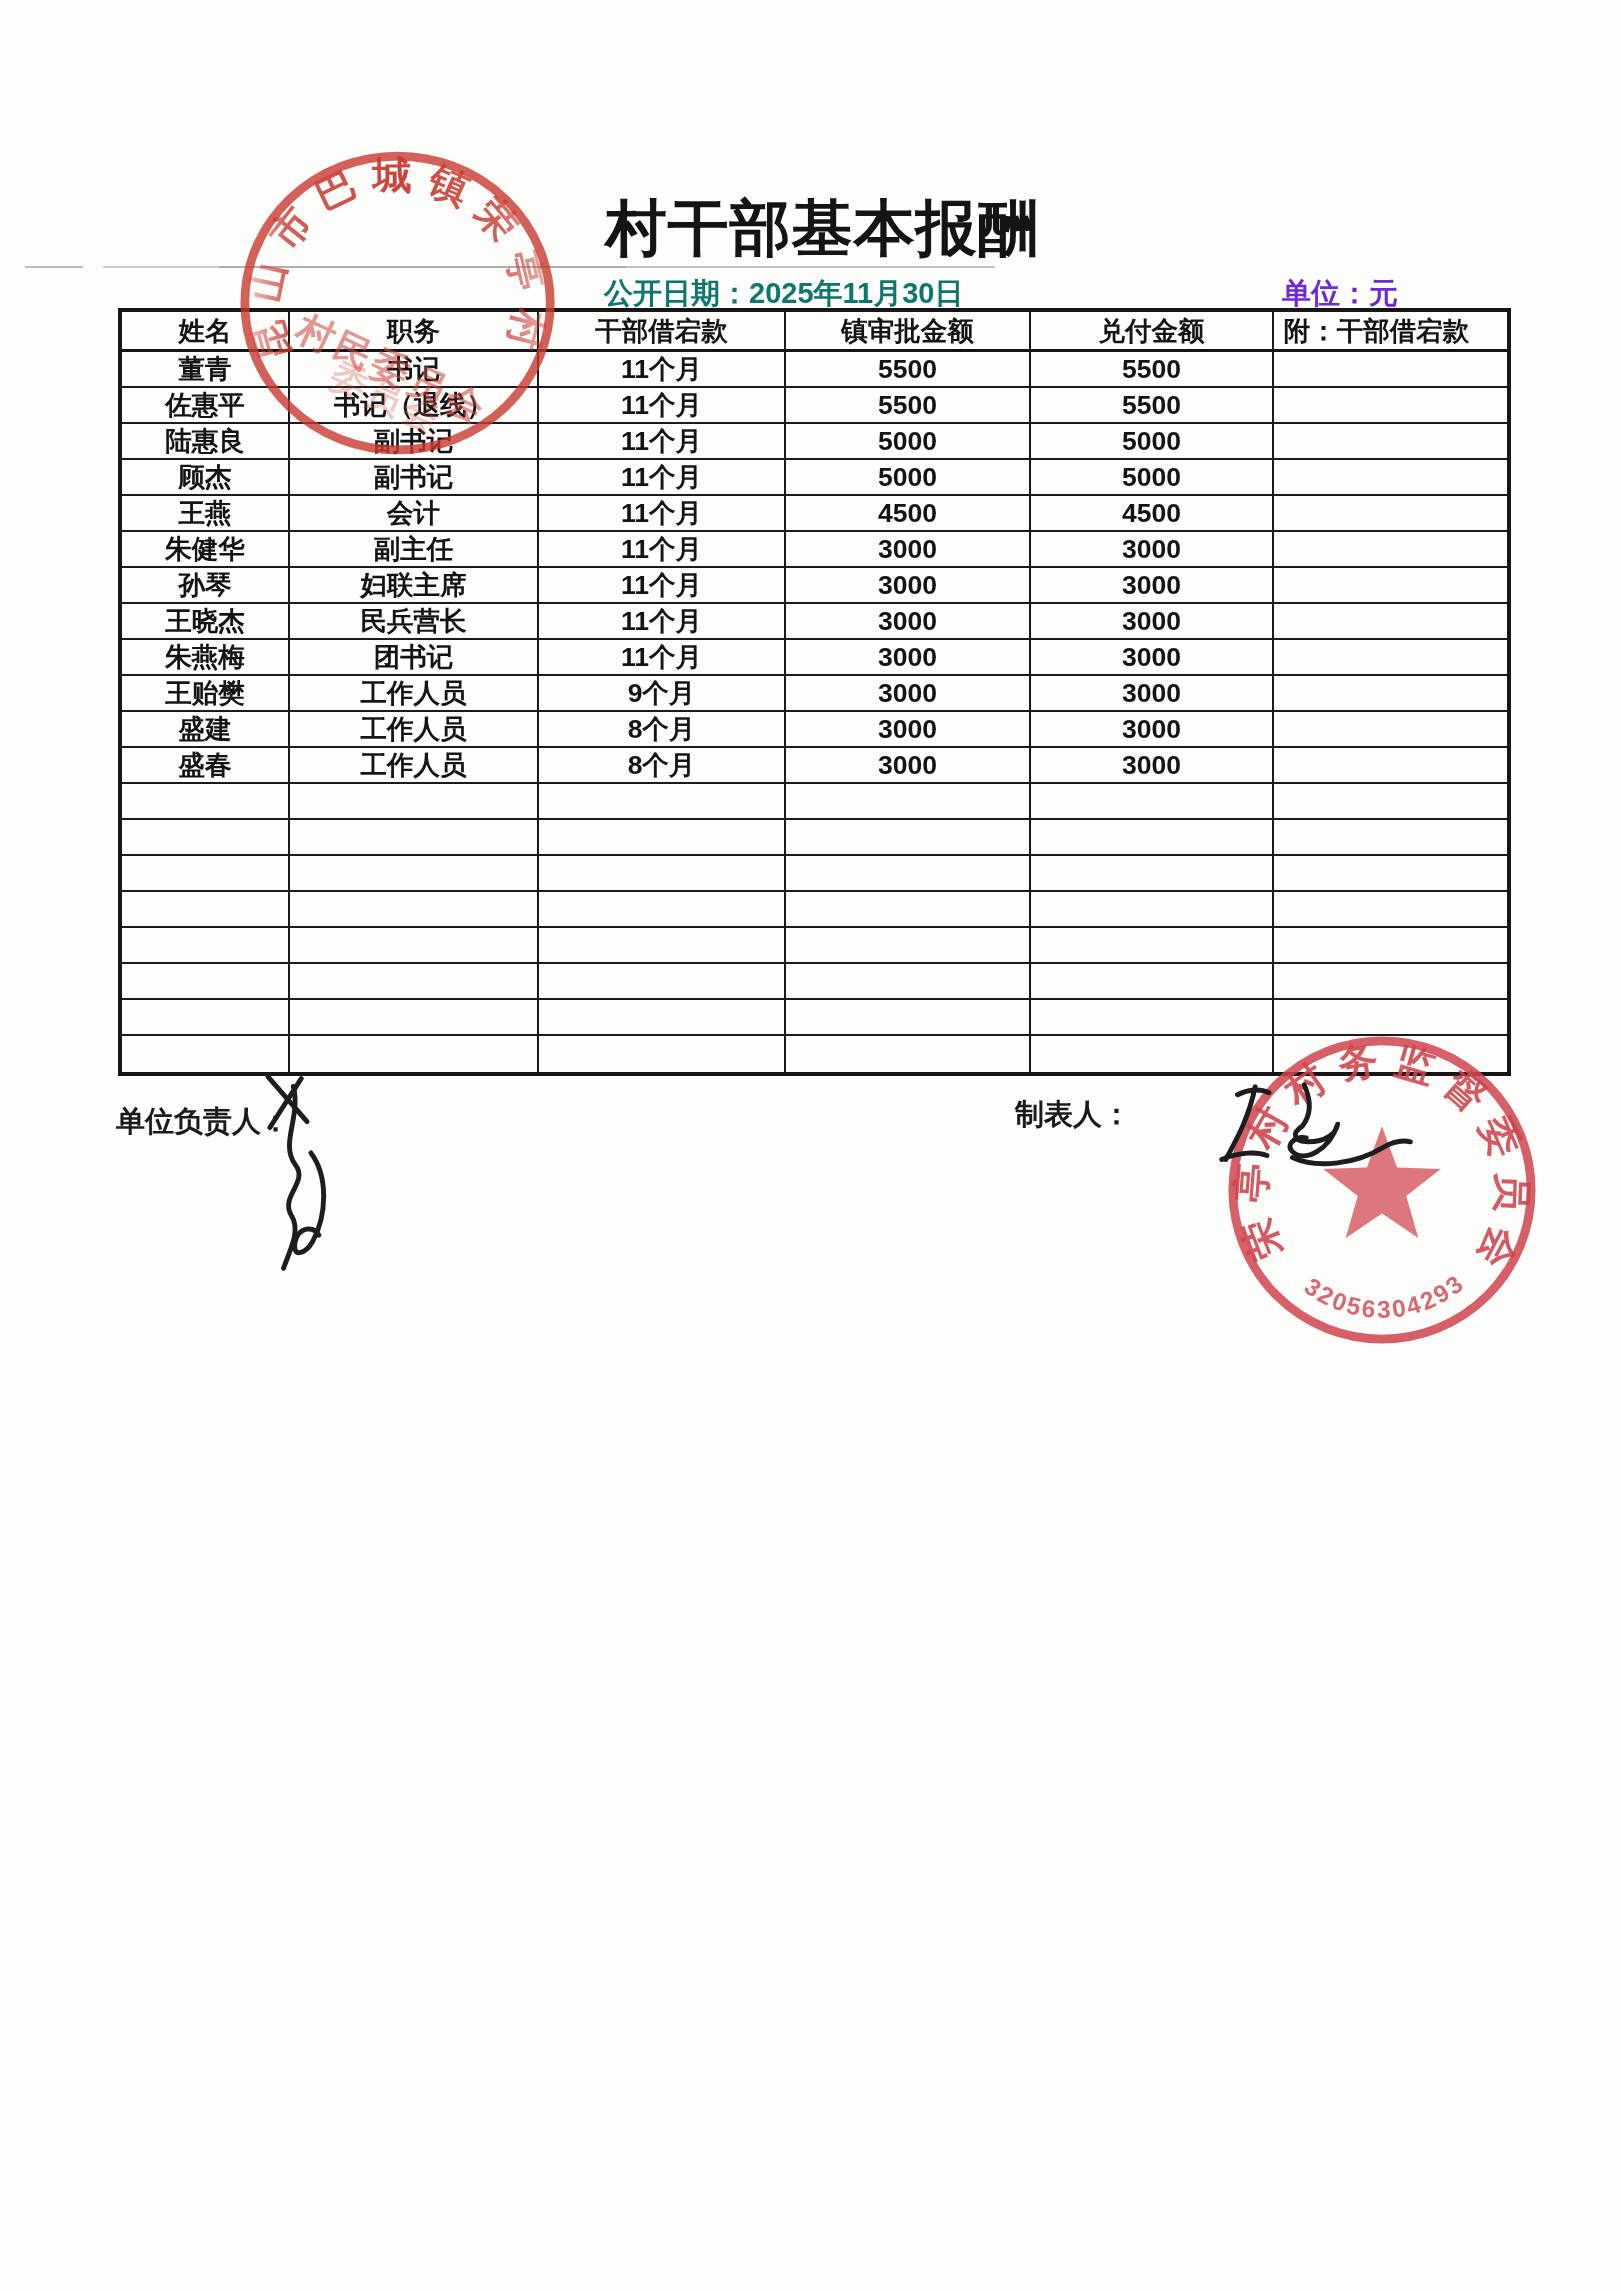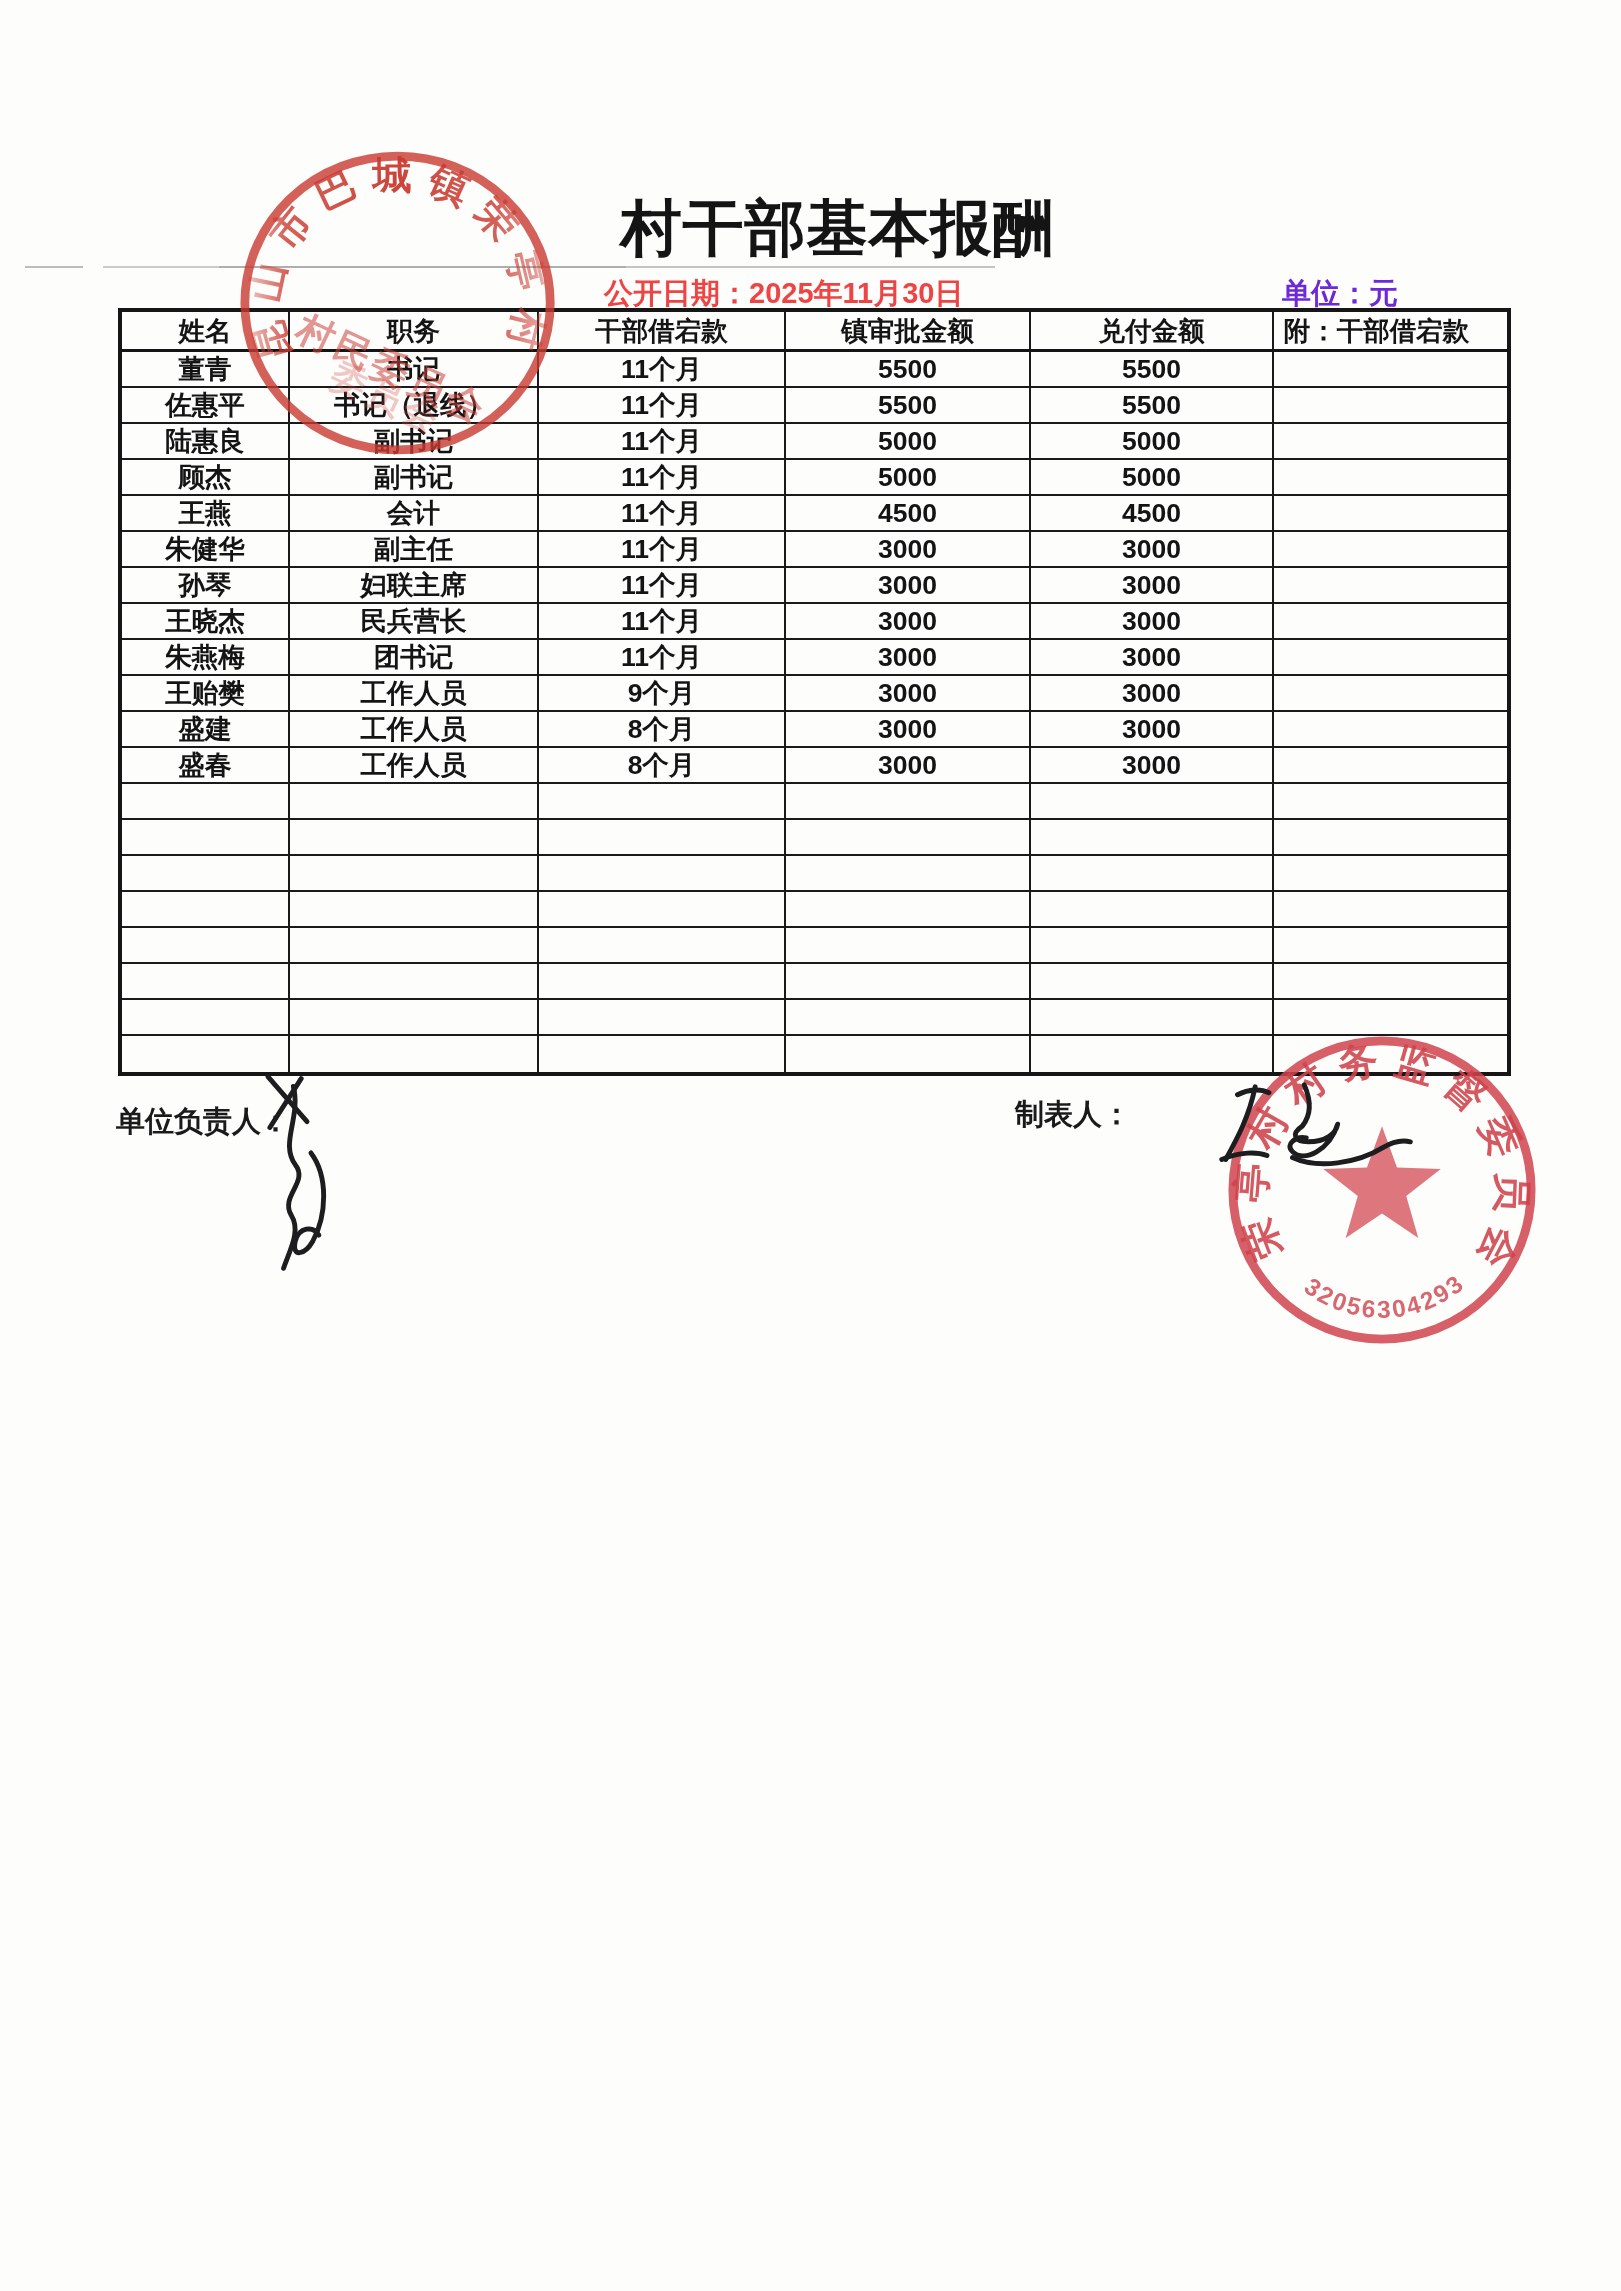--- a/index.html
+++ b/index.html
@@ -14,28 +14,28 @@
   }
   
   .scan-line{
     position:absolute;left:24.5px;top:266px;width:970px;height:2px;
     background:linear-gradient(90deg,
       rgba(110,110,110,.45) 0 6%, rgba(110,110,110,0) 6% 8%,
       rgba(110,110,110,.35) 8% 20%, rgba(110,110,110,.55) 20% 62%,
       rgba(110,110,110,.4) 62% 100%);
   }
   .doc-title{
-    position:absolute;left:563px;top:188px;width:549px;
+    position:absolute;left:548px;top:188px;width:549px;
     text-align:center;
     font-size:61px;font-weight:700;letter-spacing:1px;
     color:#141414;white-space:nowrap;
   }
   .date-line{
     position:absolute;left:604px;top:274px;
-    font-size:29px;font-weight:700;white-space:nowrap;color:#ef4444;
+    font-size:29px;font-weight:700;white-space:nowrap;color:#0f766e;
   }
   .unit-line{
     position:absolute;left:1282px;top:274px;
     font-size:29px;font-weight:700;white-space:nowrap;color:#6d28d9;
   }
   
   .pay-table{
     position:absolute;left:118px;top:308px;
     width:1385px;
     display:grid;

